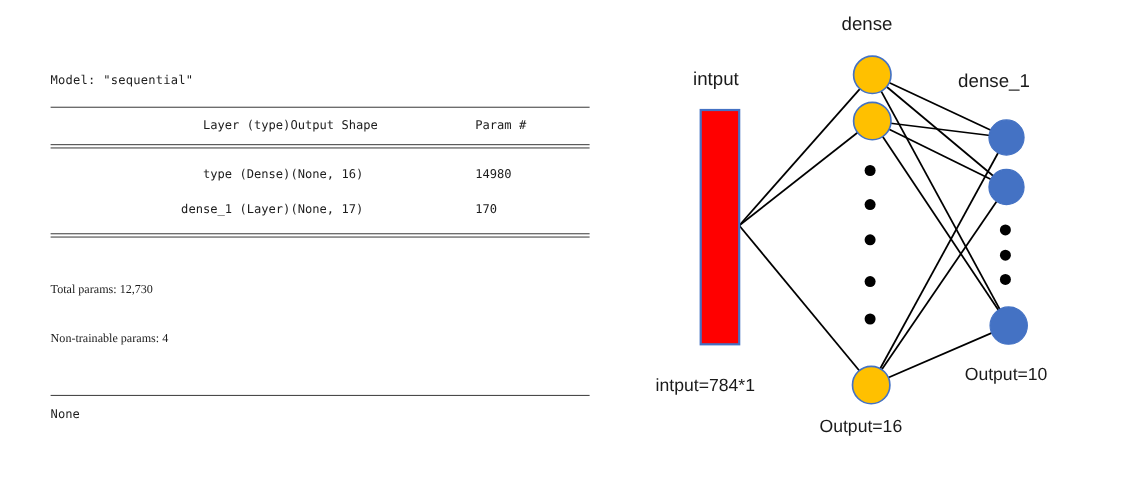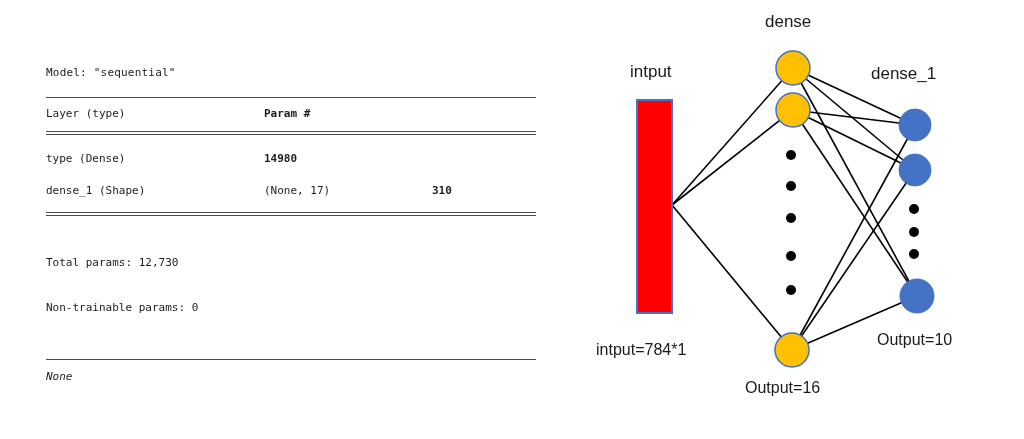--- a/index.html
+++ b/index.html
@@ -11,31 +11,31 @@
   
   #summary-panel{
     position:absolute;left:46px;top:66px;width:490px;
     font-family:"DejaVu Sans Mono","Liberation Mono",monospace;
     font-size:11px;color:#1c1c1c;line-height:1.35;
   }
   .sum-title{margin:0 0 16px 0;white-space:pre;letter-spacing:.2px;}
   .rule-single{border-top:1px solid #4a4a4a;height:0;width:100%;}
   .rule-double{border-top:1px solid #4a4a4a;border-bottom:1px solid #4a4a4a;height:2px;width:100%;}
   .sum-row{display:flex;white-space:pre;}
-  .col-layer{width:218px;flex:0 0 218px;}
+  .col-layer{width:218px;flex:0 0 218px;text-align:right;}
   .col-shape{width:168px;flex:0 0 168px;}
-  .col-param{flex:1 1 auto;font-weight:bold;}
+  .col-param{flex:1 1 auto;}
   .pad-top{height:9px;}
   .pad-bot{height:9px;}
   .row-gap{height:17px;}
-  .totals{white-space:pre;}
+  .totals{white-space:pre;font-family:Liberation Serif, serif;}
   .totals div{padding:0;}
   .blk-sp-sm{height:10px;}
   .blk-sp-md{height:14px;}
-  .tail-none{white-space:pre;font-style:italic;}
+  .tail-none{white-space:pre;}
 
   
   #diagram{position:absolute;left:590px;top:0;width:434px;height:439px;}
   #diagram svg{display:block;width:434px;height:439px;}
   .dg-label{
     font-family:"Liberation Sans",sans-serif;
     font-size:17px;fill:#1a1a1a;
   }
   .dg-label-sm{
     font-family:"Liberation Sans",sans-serif;
@@ -46,45 +46,47 @@
 <body>
 
 <div id="summary-panel">
 
   <div class="sum-title">Model: "sequential"</div>
 
   <div class="rule-single"></div>
   <div class="pad-top"></div>
   <div class="sum-row">
     <span class="col-layer">Layer (type)</span>
+    <span class="col-shape">Output Shape</span>
     <span class="col-param">Param #</span>
   </div>
   <div class="pad-bot"></div>
   <div class="rule-double"></div>
 
   <div class="row-gap"></div>
   <div class="sum-row">
     <span class="col-layer">type (Dense)</span>
+    <span class="col-shape">(None, 16)</span>
     <span class="col-param">14980</span>
   </div>
 
   <div class="row-gap"></div>
   <div class="sum-row">
-    <span class="col-layer">dense_1 (Shape)</span>
+    <span class="col-layer">dense_1 (Layer)</span>
     <span class="col-shape">(None, 17)</span>
-    <span class="col-param">310</span>
+    <span class="col-param">170</span>
   </div>
 
   <div class="blk-sp-md"></div>
   <div class="rule-double"></div>
   <div class="blk-sp-sm"></div>
 
   <div class="totals">
     <div>Total params: 12,730</div>
-    <div>Non-trainable params: 0</div>
+    <div>Non-trainable params: 4</div>
   </div>
 
   <div class="blk-sp-md"></div>
   <div class="rule-single"></div>
   <div class="blk-sp-sm"></div>
   <div class="tail-none">None</div>
 </div>
 
 <div id="diagram">
   <svg viewBox="0 0 434 439" xmlns="http://www.w3.org/2000/svg">

